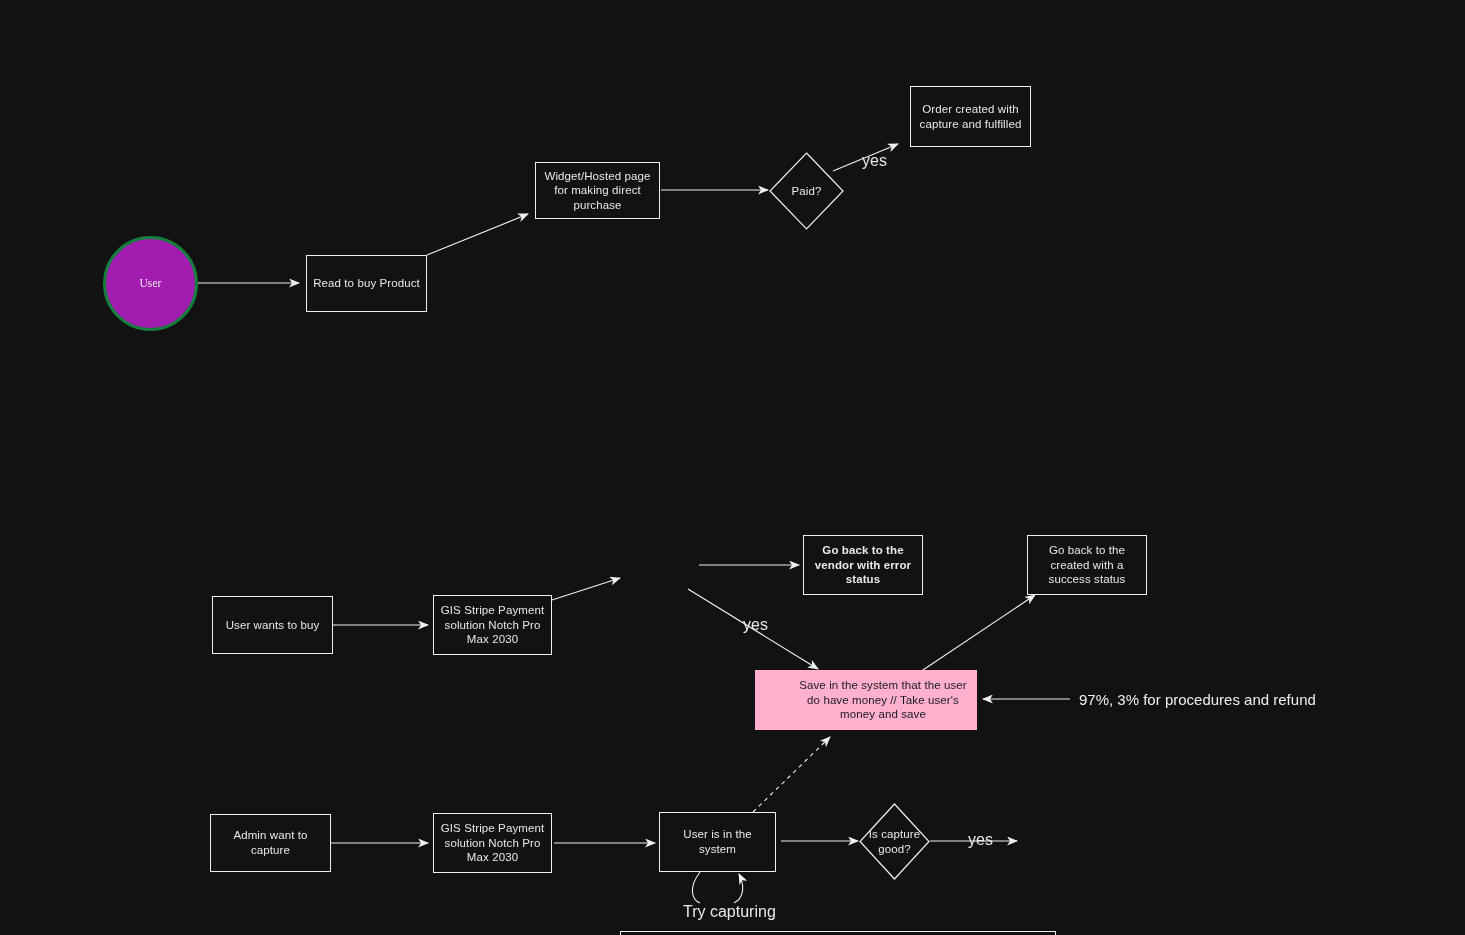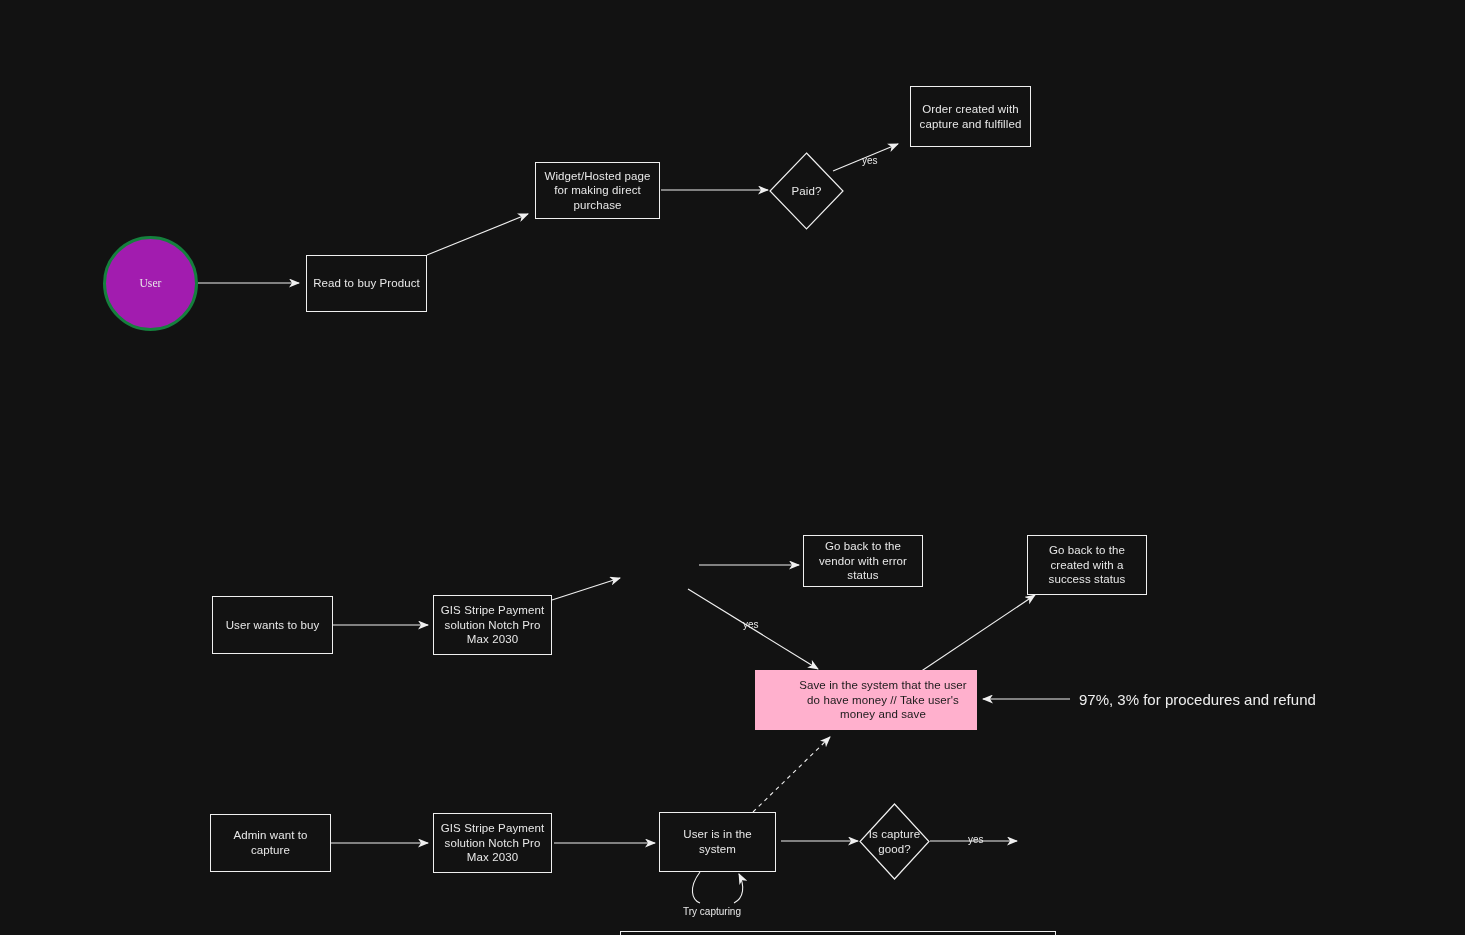--- a/index.html
+++ b/index.html
@@ -70,21 +70,21 @@
     width: 100%;
     height: 100%;
   }
   .node.diamond .lbl {
     position: relative;
     z-index: 2;
   }
   .edge-label {
     position: absolute;
     color: #e8e8e8;
-    font-size: 10px;
+    font-size: 16px;
     line-height: 14px;
     white-space: nowrap;
   }
   .free-text {
     position: absolute;
     color: #efefef;
     font-size: 15px;
     line-height: 18px;
     white-space: nowrap;
   }
@@ -162,21 +162,21 @@
 
   <div class="node box" style="left:212px; top:596px; width:121px; height:58px;">
     <span class="lbl">User wants to buy</span>
   </div>
 
   <div class="node box" style="left:433px; top:595px; width:119px; height:60px;">
     <span class="lbl">GIS Stripe Payment solution Notch Pro Max 2030</span>
   </div>
 
 
-  <div class="node box" style="left:803px; top:535px; width:120px; height:52px;">
+  <div class="node box" style="left:803px; top:535px; width:120px; height:60px;font-weight:bold;">
     <span class="lbl">Go back to the vendor with error status</span>
   </div>
 
   <div class="node box" style="left:1027px; top:535px; width:120px; height:60px;">
     <span class="lbl">Go back to the created with a success status</span>
   </div>
 
   <div class="node box pink" style="left:755px; top:670px; width:222px; height:60px;">
     <span class="lbl">Save in the system that the user do have money // Take user's money and save</span>
   </div>

